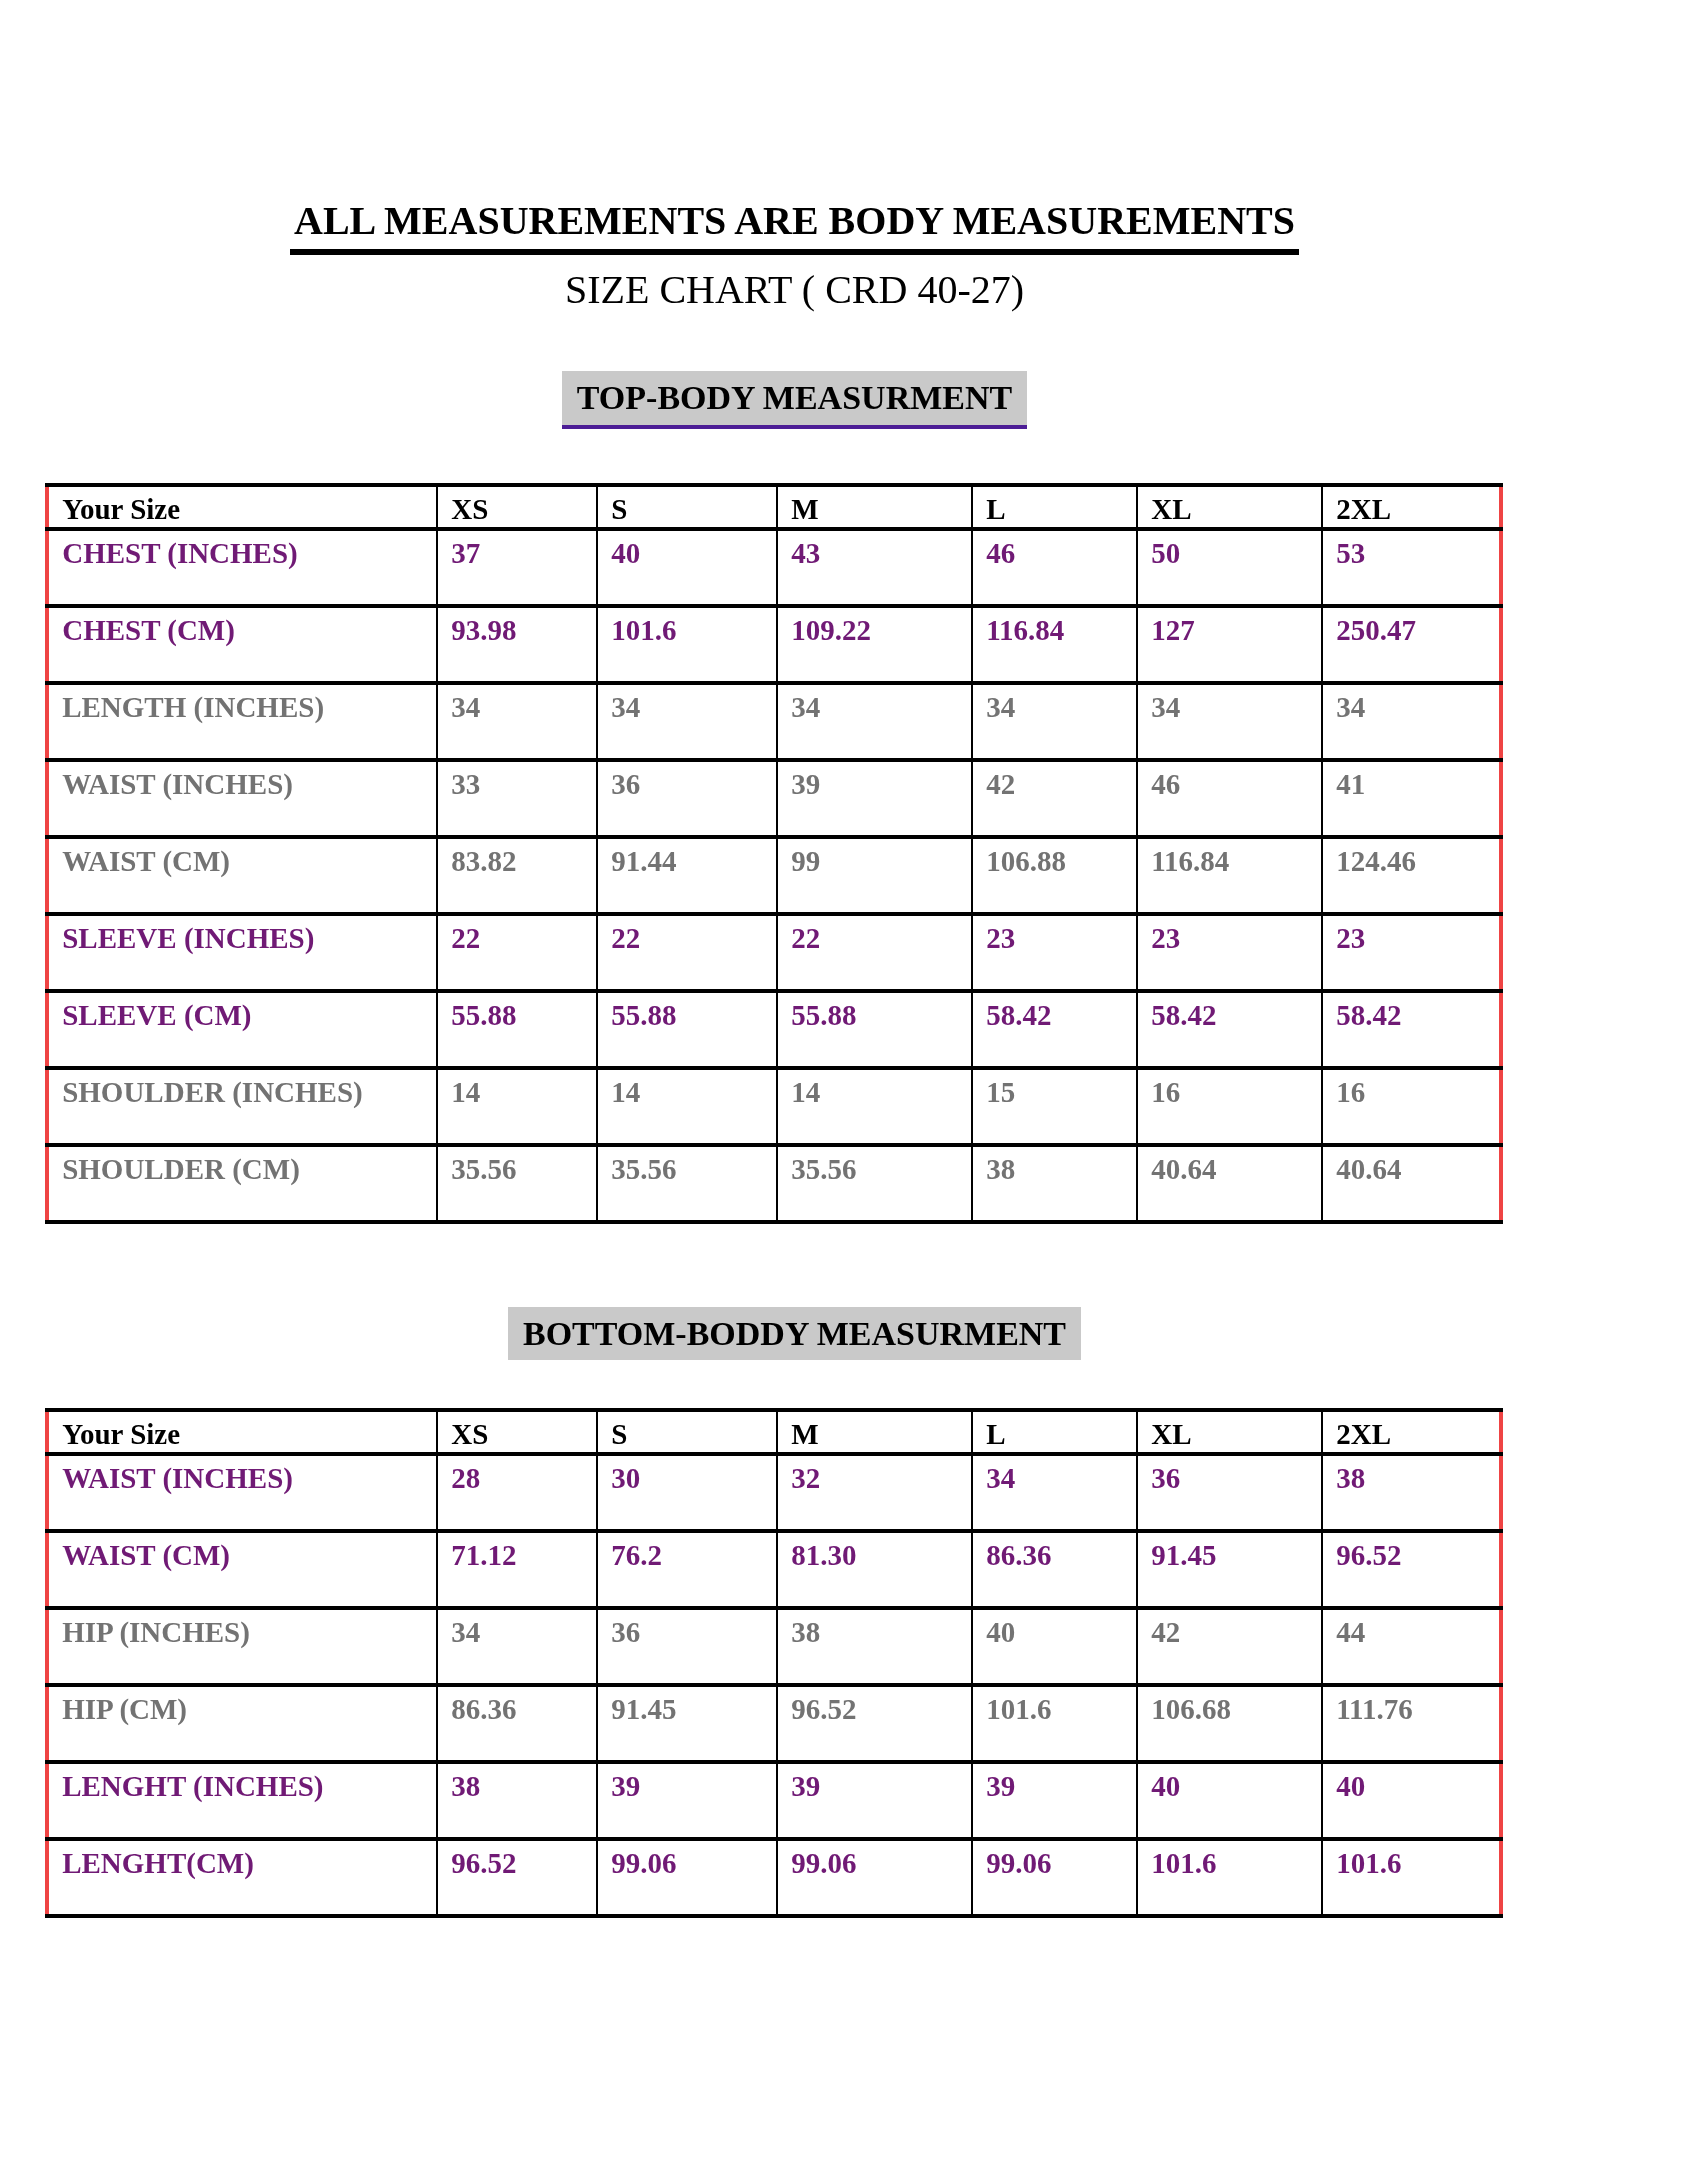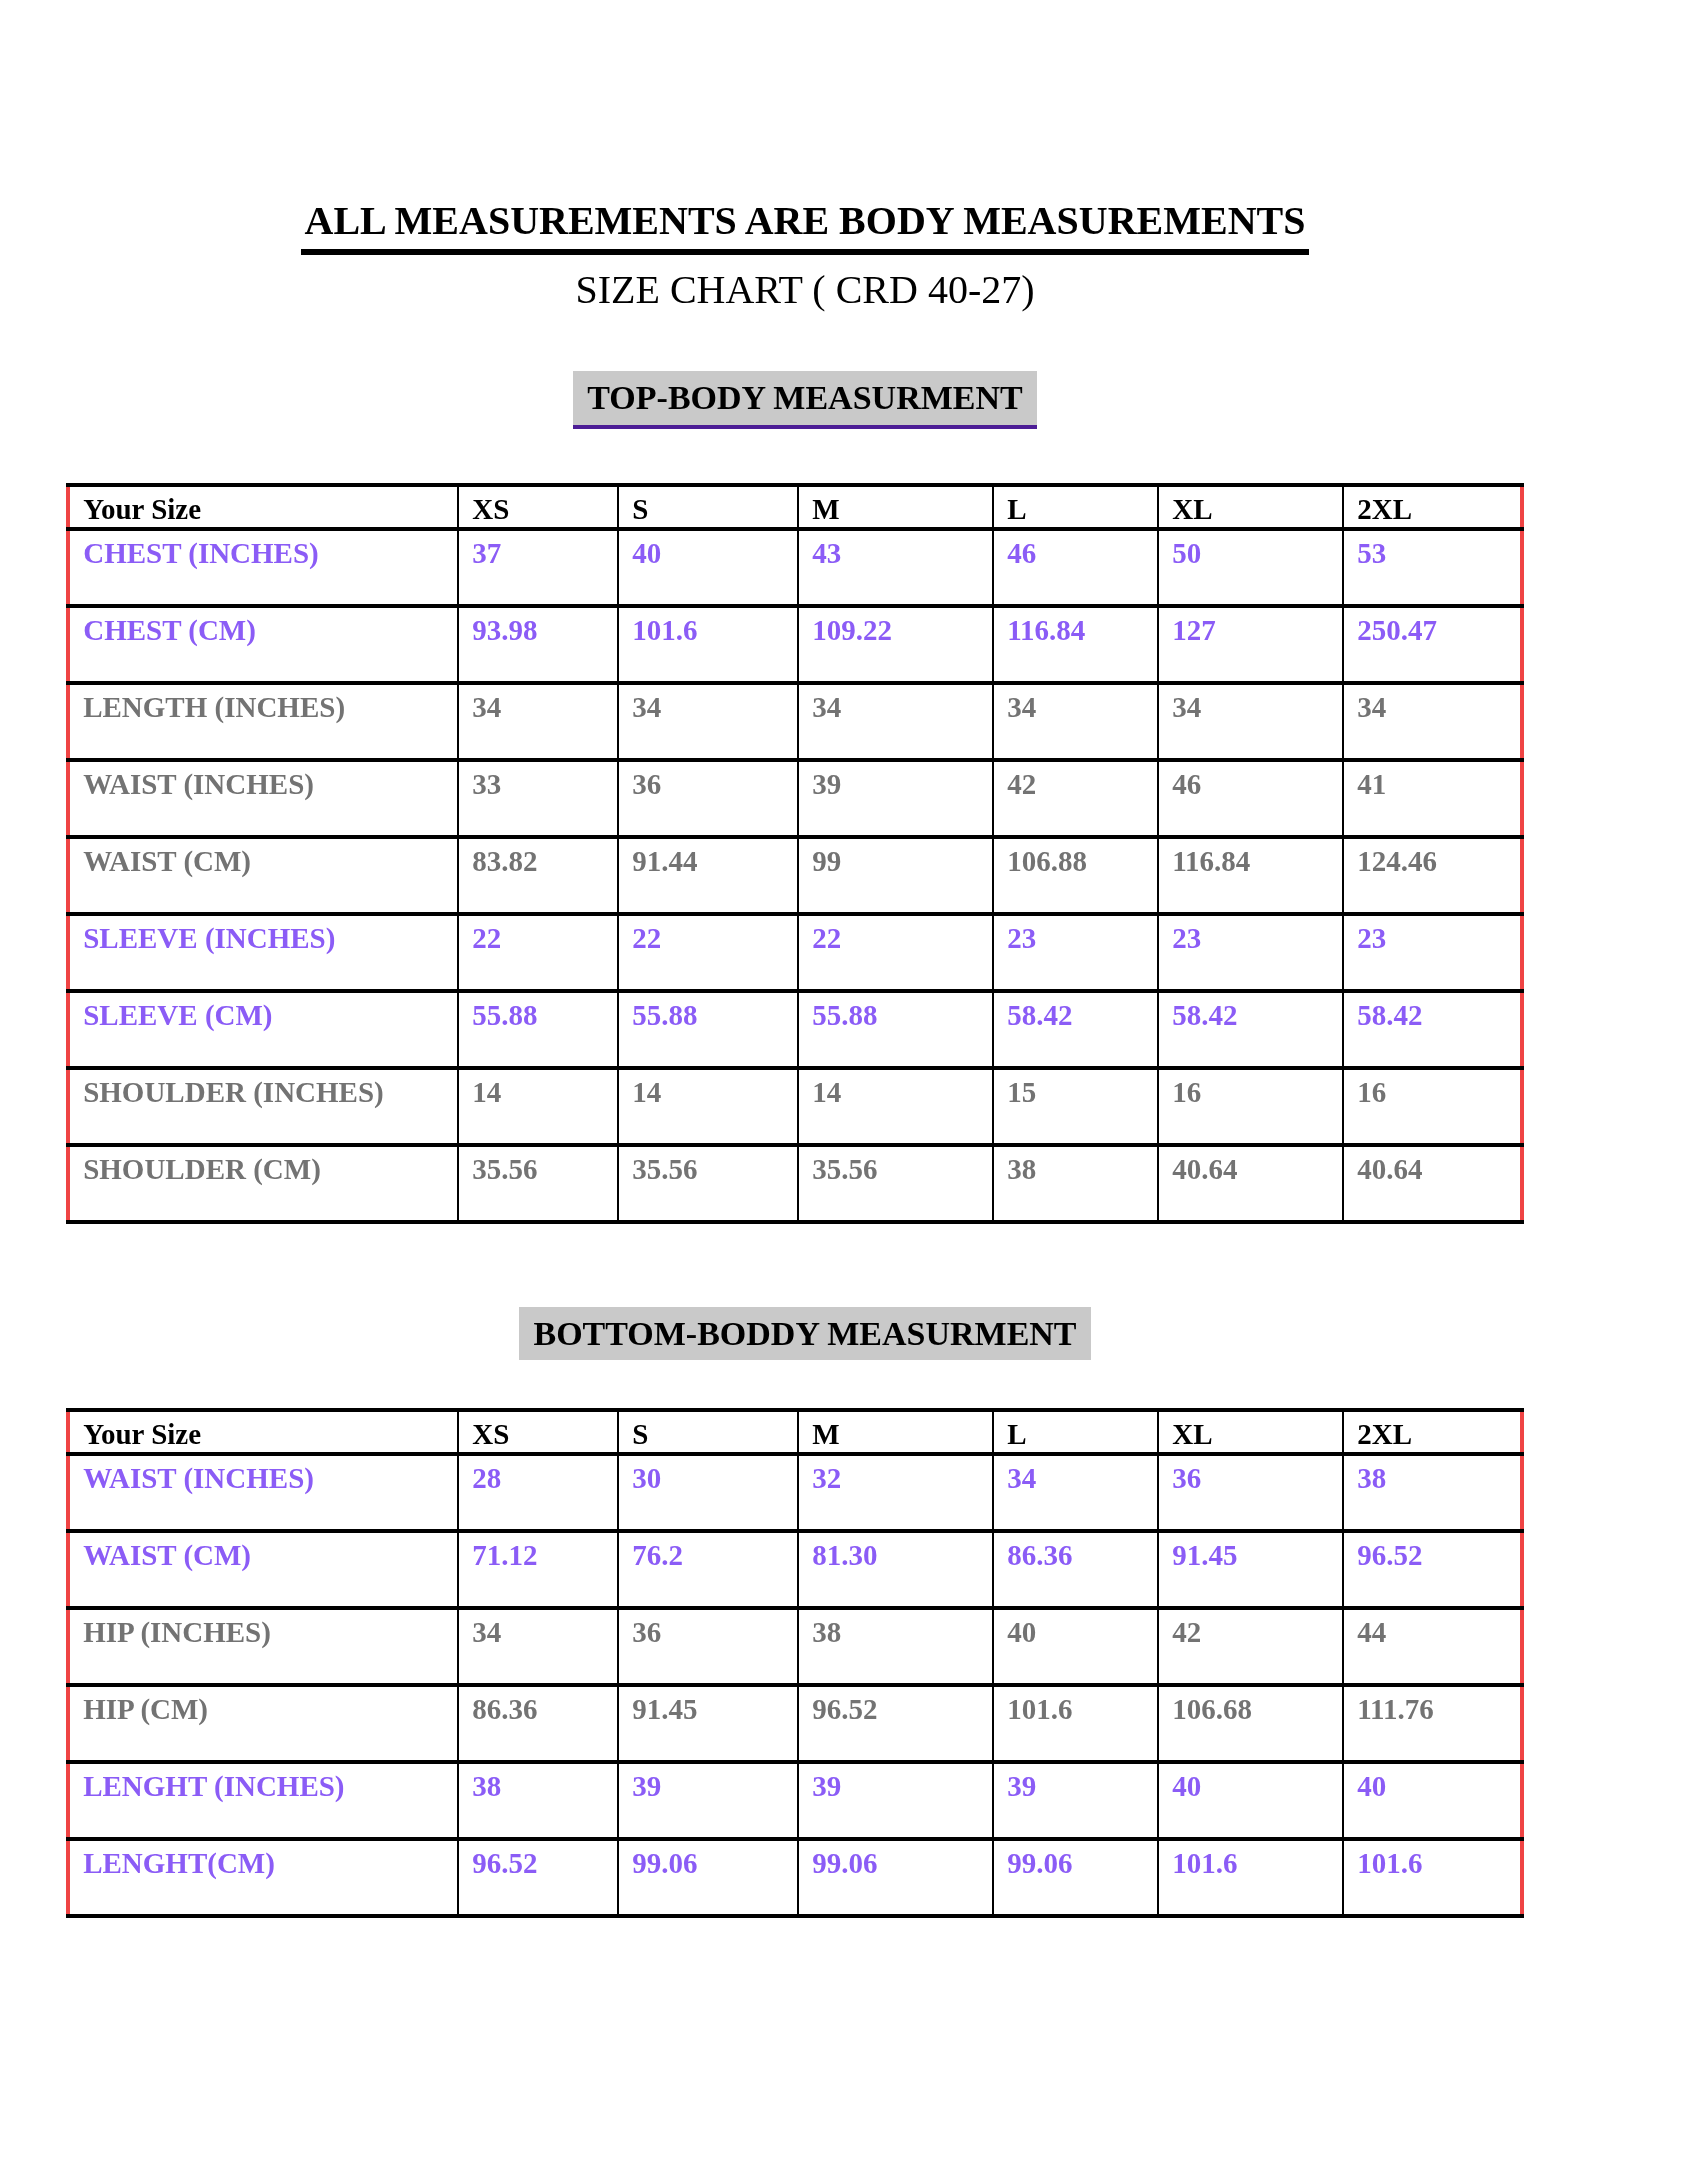--- a/index.html
+++ b/index.html
@@ -1,21 +1,21 @@
 <!DOCTYPE html>
 <html style="font-size:10.6px"><head>
 <meta charset="utf-8">
 <style>
   html,body{margin:0;padding:0;}
   body{
     width:1687px;height:2183px;background:#ffffff;
     font-family:"Liberation Serif", serif;color:#000;
     overflow:hidden;
   }
-  .doc{padding:197px 143px 0 66px;}
+  .doc{padding:197px 143px 0 45px;}
   .center{text-align:center;}
   .main-title{font-size:40px;font-weight:bold;letter-spacing:0px;}
   .main-title .u{display:inline-block;border-bottom:6.6px solid #000;padding:0 4px 5.3px 4px;}
   .subtitle{font-size:40px;font-weight:normal;margin-top:10.6px;}
   .sec-head{margin-top:58px;}
   .sec-head .hl{
     display:inline-block;background:#C9C9C9;
     font-size:34px;font-weight:bold;
     padding:8px 14.6px 6.6px 14.6px;
   }
@@ -38,21 +38,21 @@
   .size-table th,.size-table td{
     border:2px solid #000;
     border-top-width:4px;border-bottom-width:4px;
     vertical-align:top;text-align:left;
     padding:4px 0 0 13.2px;
     font-size:29px;font-weight:bold;line-height:1.25;
     overflow:hidden;white-space:nowrap;
   }
   .size-table thead tr{height:44px;}
   .size-table tbody tr{height:77px;}
-  .red{color:#8b5cf6;}
+  .red{color:#701a75;}
   .green{color:#737373;}
 </style>
 </head>
 <body>
 
 <div class="doc">
 
   <div class="center main-title">
     <span class="u">ALL MEASUREMENTS ARE BODY MEASUREMENTS</span>
   </div>

